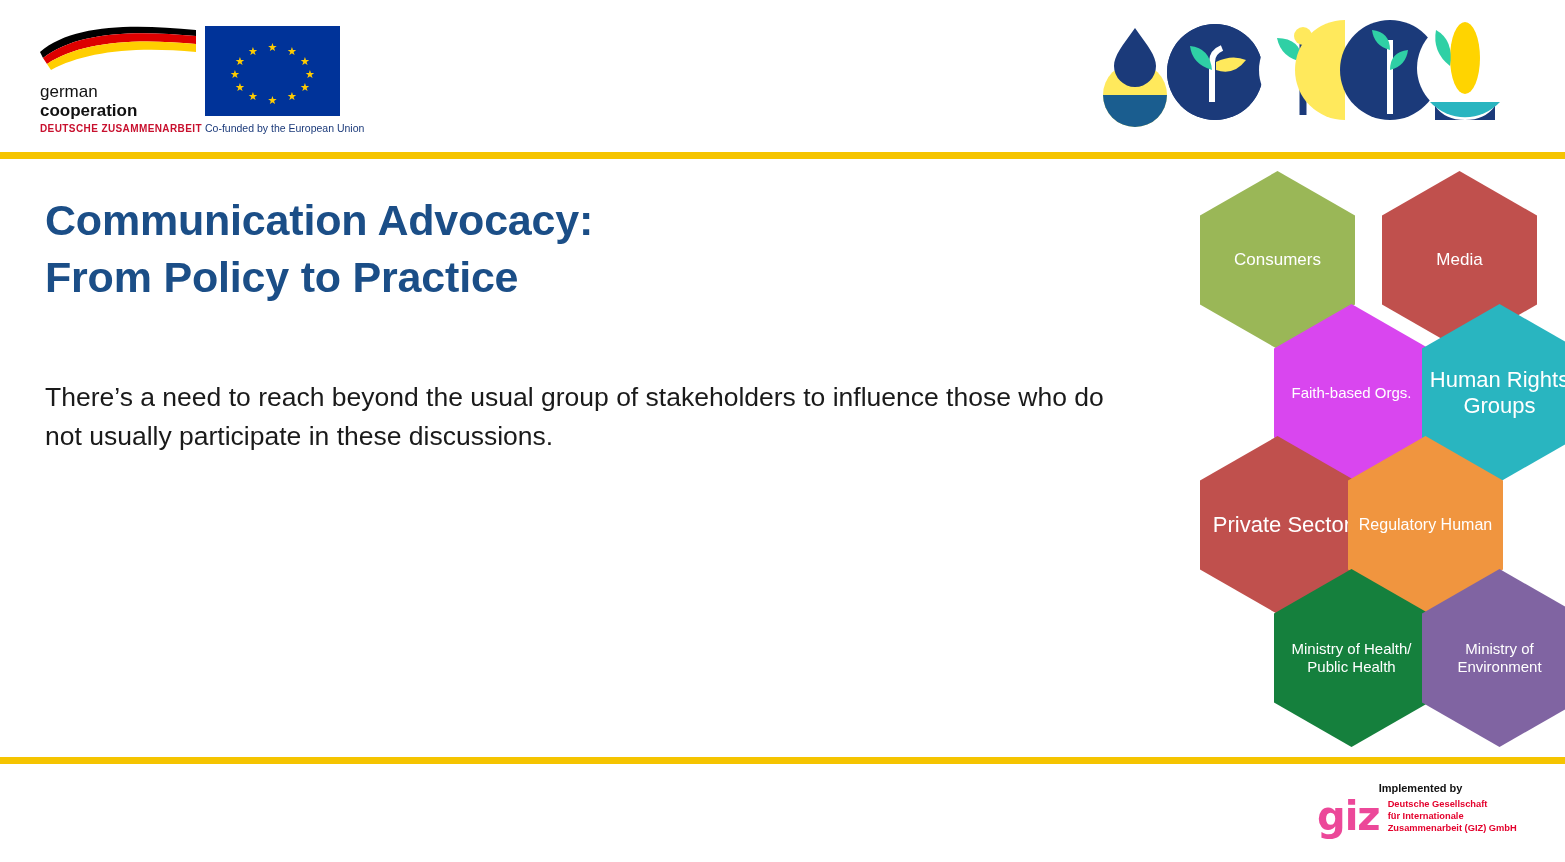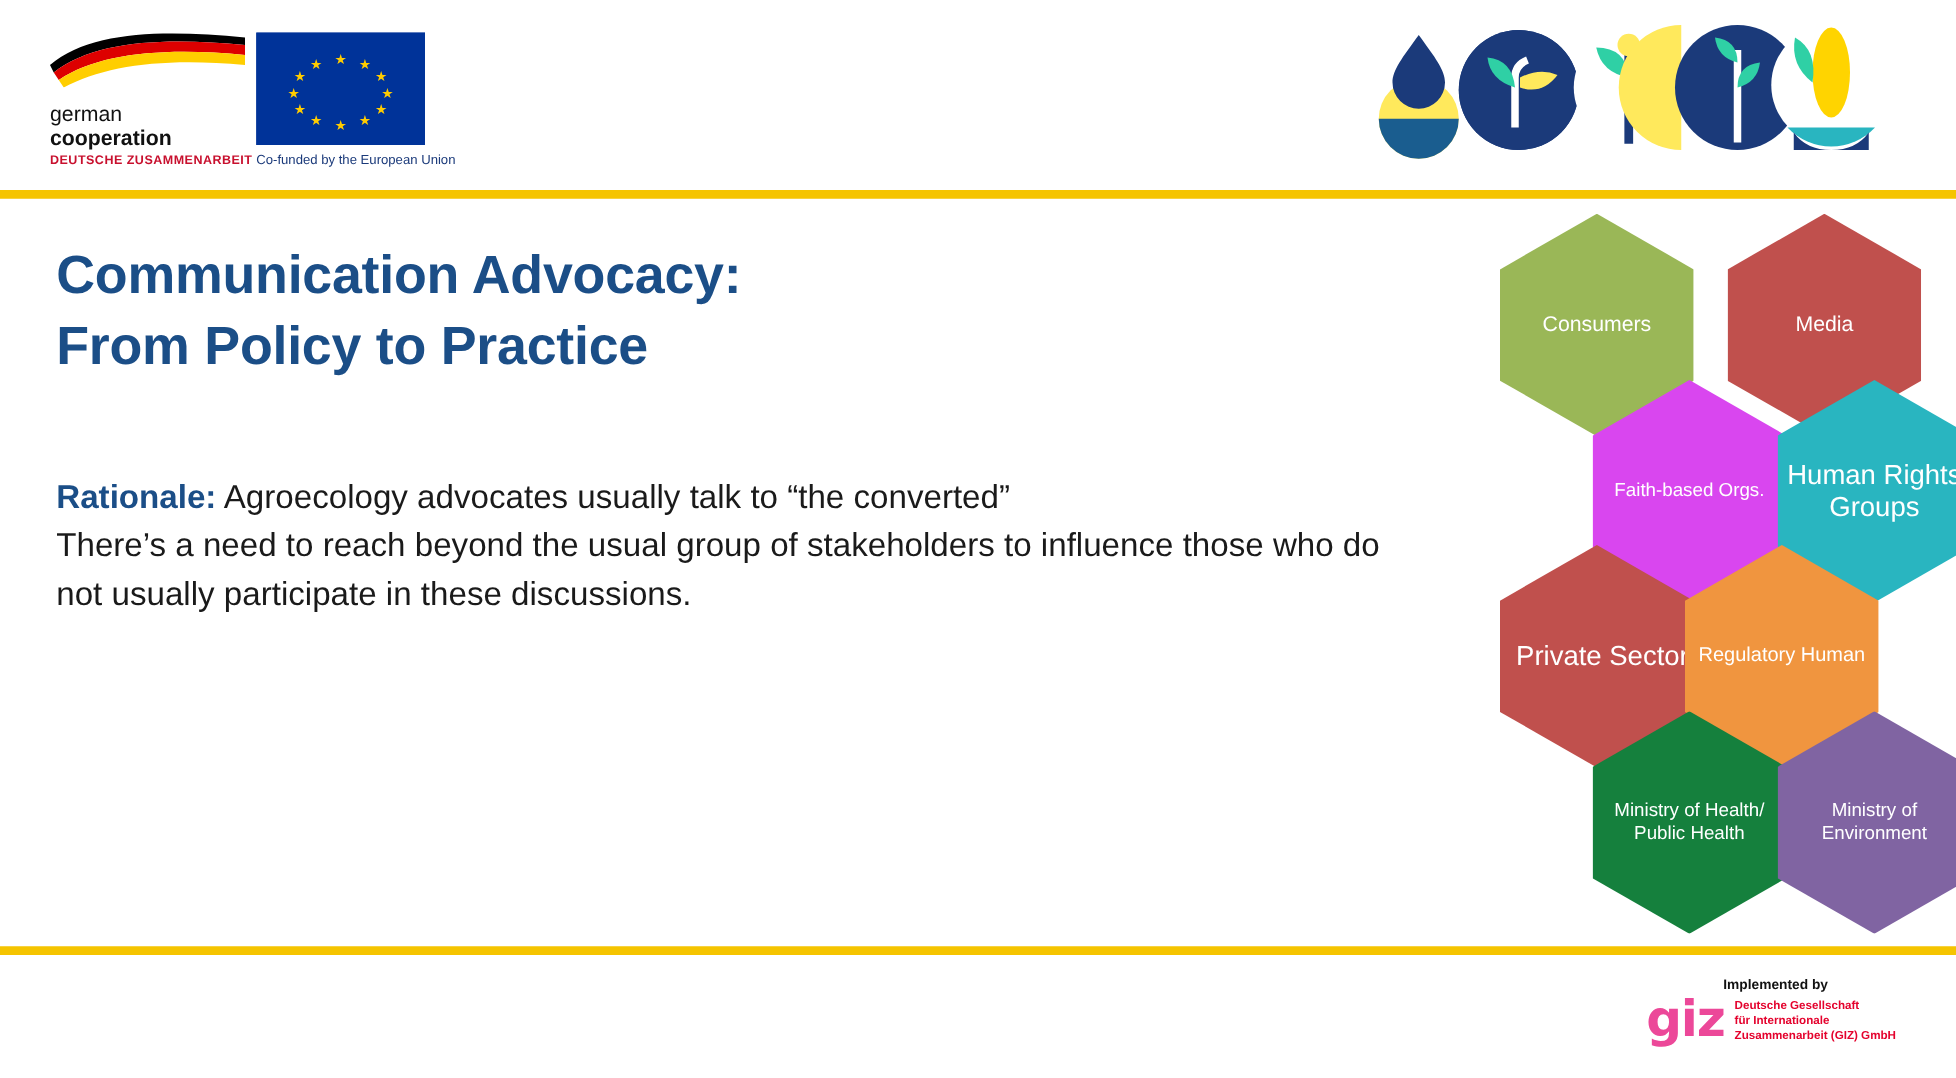--- a/index.html
+++ b/index.html
@@ -265,23 +265,20 @@
 
     <div class="header-rule"></div>
   </div>
 
   <div class="title">
     <div>Communication Advocacy:</div>
     <div>From Policy to Practice</div>
   </div>
 
   <div class="body-block">
-    <div class="para">
-      <span class="lead">Rationale:</span><span> Agroecology advocates usually talk to “the converted”</span>
-    </div>
     <div class="para">There’s a need to reach beyond the usual group of stakeholders to influence those who do not usually participate in these discussions.</div>
 
   </div>
 
   <div class="hexwrap">
     <div class="hex" style="left: 30px; top: 0px; width: 155px; height: 178px; background: rgb(154, 183, 87); font-size: 17px;">
         <span>Consumers</span>
       </div>
     <div class="hex" style="left: 178px; top: 0px; width: 155px; height: 178px; background: rgb(192, 80, 77); font-size: 17px; margin-left: 34px;">
         <span>Media</span>

